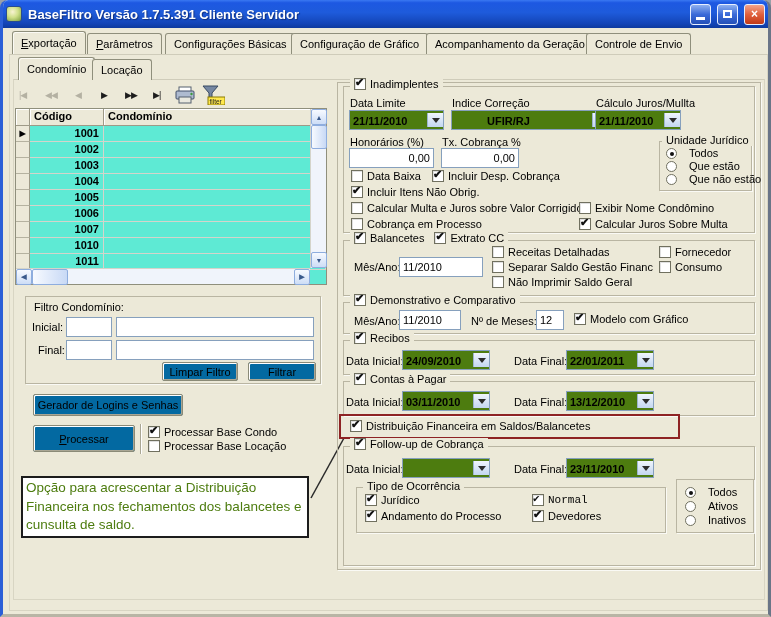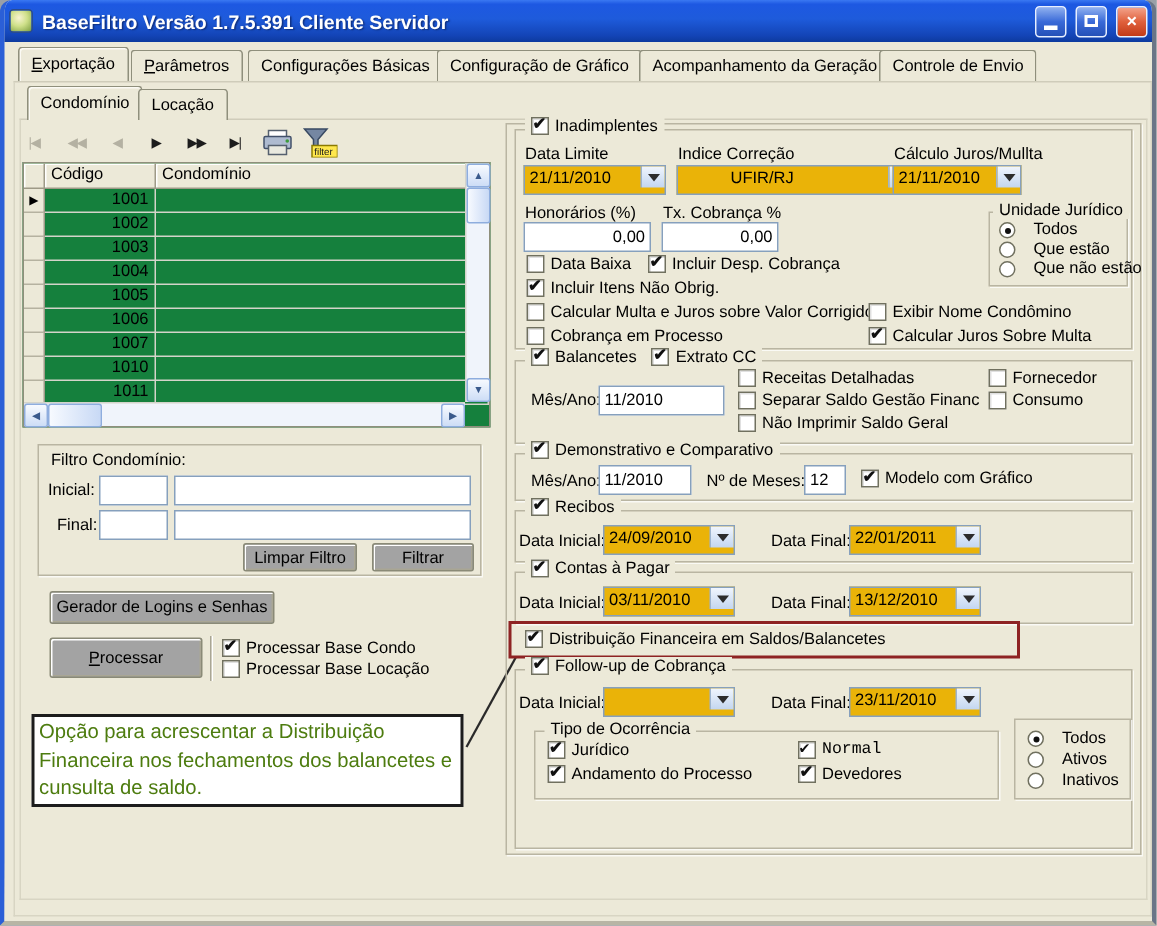--- a/index.html
+++ b/index.html
@@ -38,42 +38,42 @@
   .lbl{ position:absolute; font-size:11px; white-space:nowrap; color:#000; }
   .check{ position:absolute; display:flex; align-items:center; gap:4px; font-size:11px; white-space:nowrap; }
   .cb{ width:12px; height:12px; background:#fff; border:1px solid #70705f;
     box-shadow:inset 1px 1px 0 rgba(0,0,0,.12); position:relative; flex:none; }
   .cb[data-checked="true"]::after{ content:"✔"; position:absolute; left:0px; top:-3px; font-size:11px;
     font-weight:bold; color:#101010; }
   .ritem{ display:flex; align-items:center; gap:12px; font-size:11px; white-space:nowrap; }
   .rb{ width:11px; height:11px; border-radius:50%; background:#fff; border:1px solid #70705f; position:relative; flex:none; }
   .rb[data-checked="true"]::after{ content:""; position:absolute; left:3px; top:3px; width:4px; height:4px;
     border-radius:50%; background:#101010; }
-  .combo{ position:absolute; height:20px; background:#eab308; border:1px solid #86a0bd; display:flex; align-items:flex-start; }
+  .combo{ position:absolute; height:20px; background:#4d7c0f; border:1px solid #86a0bd; display:flex; align-items:center;font-weight:bold; }
   .combo .val{ flex:1; font-size:11px; padding:2px 3px 0 3px; overflow:hidden; white-space:nowrap; }
   .combo .dbtn{ width:16px; border-left:1px solid #9db4cf;
     background:linear-gradient(180deg,#f0f5fd 0%,#c3d6f0 100%); display:flex; align-items:center; justify-content:center; }
   .combo .dbtn::after{ content:""; border:4px solid transparent; border-top:5px solid #2c2c2c; margin-top:5px; }
   .tin{ position:absolute; height:20px; background:#fff; border:1px solid #86a0bd; font-size:11px;
     padding:0 3px; font-family:"Liberation Sans",sans-serif; }
   .tin.right{ text-align:right; }
   .group{ position:absolute; border:1px solid #b9b5a2; box-shadow:1px 1px 0 rgba(255,255,255,.75); }
   .gcap{ position:absolute; top:-9px; left:6px; background:#ece9d8; padding:0 4px; font-size:11px;
     display:flex; gap:10px; align-items:center; white-space:nowrap; }
   .gcap .check{ position:static; }
-  .xpbtn{ position:absolute; background:#a3a3a3; border:1px solid #8a8a77; border-radius:2px;
+  .xpbtn{ position:absolute; background:#0369a1; border:1px solid #8a8a77; border-radius:2px;
     box-shadow:inset 1px 1px 0 #ffffff, inset -1px -1px 0 #a9a694; font-size:11px;
     display:flex; align-items:center; justify-content:center; cursor:default; }
   
   .nav{ position:absolute; font-size:9px; letter-spacing:-1px; }
   .nav.dis{ color:#b4b1a2; } .nav.en{ color:#1c1c1c; }
   .tbicon{ position:absolute; }
   
-  #grid{ position:absolute; left:12px; top:108px; width:312px; height:177px; background:#15803d;
-    border:1px solid #8f8f7c; }
+  #grid{ position:absolute; left:12px; top:108px; width:312px; height:177px; background:#5eead4;
+    border:1px solid #8f8f7c;font-weight:bold; }
   .ghead{ display:flex; height:17px; }
   .ghc{ background:#ece9d8; border-right:1px solid #9e9a87; border-bottom:1px solid #9e9a87;
     box-shadow:inset 1px 1px 0 #fff; font-size:11px; padding:1px 3px 0 4px; }
   .grow{ display:flex; height:16px; }
   .gc{ border-right:1px solid #d4d4ca; border-bottom:1px solid #d4d4ca; font-size:11px; }
   .gind{ width:14px; background:#ece9d8; border-right:1px solid #9e9a87; border-bottom:1px solid #b5b2a0;
     font-size:8px; color:#000; display:flex; align-items:center; justify-content:center; }
   .gcod{ width:74px; text-align:right; padding:1px 4px 0 0; }
   .gcon{ flex:1; }
   .vscroll{ position:absolute; top:0; right:0; width:16px; bottom:16px; background:#f0f4fb;

